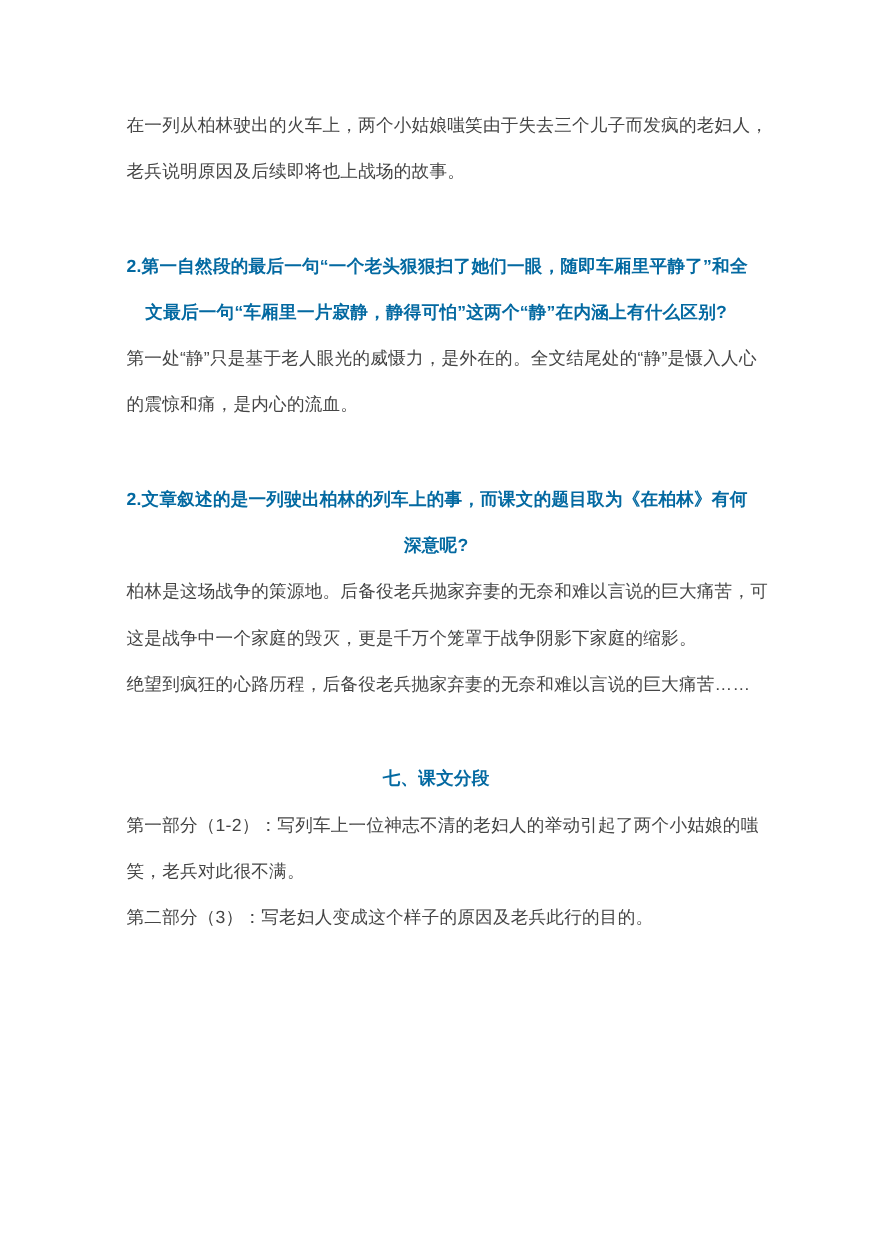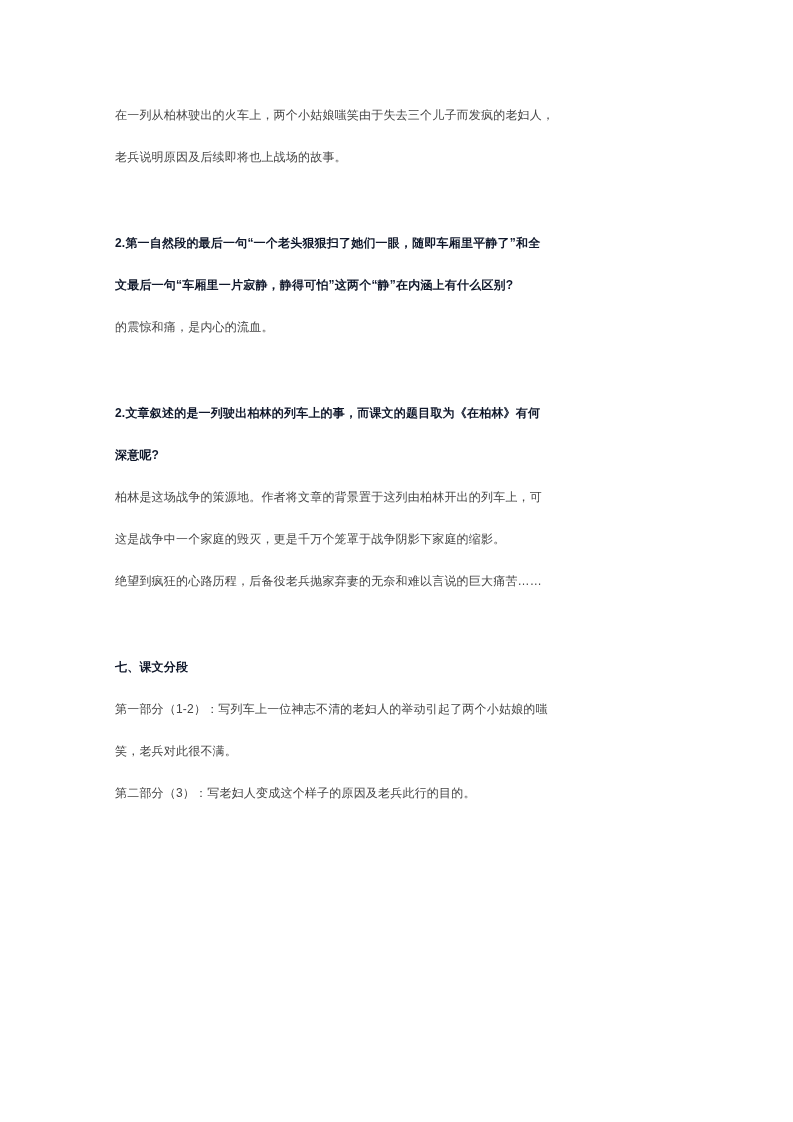--- a/index.html
+++ b/index.html
@@ -18,61 +18,63 @@
     font-family: "Liberation Sans", "DejaVu Sans", sans-serif;
     overflow: hidden;
   }
   .group {
     margin: 0 0 44px 0;
   }
   .para {
     margin: 0;
   }
   .line {
-    font-size: 12px;
+    font-size: 16px;
     line-height: 42px;
     letter-spacing: 0.2px;
     white-space: nowrap;
     color: #454545;
     font-weight: 400;
   }
   .para.bold .line {
     font-weight: 700;
-    color: #0f172a;
+    color: #0369a1;
+    text-align: center;
   }
 </style>
 </head>
 <body>
 
 <div class="page">
 
   <div class="group">
     <div class="para">
       <div class="line">在一列从柏林驶出的火车上，两个小姑娘嗤笑由于失去三个儿子而发疯的老妇人，</div>
       <div class="line">老兵说明原因及后续即将也上战场的故事。</div>
     </div>
   </div>
 
   <div class="group">
     <div class="para bold">
       <div class="line">2.第一自然段的最后一句“一个老头狠狠扫了她们一眼，随即车厢里平静了”和全</div>
       <div class="line">文最后一句“车厢里一片寂静，静得可怕”这两个“静”在内涵上有什么区别?</div>
     </div>
     <div class="para">
+      <div class="line">第一处“静”只是基于老人眼光的威慑力，是外在的。全文结尾处的“静”是慑入人心</div>
       <div class="line">的震惊和痛，是内心的流血。</div>
     </div>
   </div>
 
   <div class="group">
     <div class="para bold">
       <div class="line">2.文章叙述的是一列驶出柏林的列车上的事，而课文的题目取为《在柏林》有何</div>
       <div class="line">深意呢?</div>
     </div>
     <div class="para">
-      <div class="line">柏林是这场战争的策源地。作者将文章的背景置于这列由柏林开出的列车上，可</div>
+      <div class="line">柏林是这场战争的策源地。后备役老兵抛家弃妻的无奈和难以言说的巨大痛苦，可</div>
       <div class="line">这是战争中一个家庭的毁灭，更是千万个笼罩于战争阴影下家庭的缩影。</div>
       <div class="line">绝望到疯狂的心路历程，后备役老兵抛家弃妻的无奈和难以言说的巨大痛苦……</div>
     </div>
   </div>
 
   <div class="group">
     <div class="para bold">
       <div class="line">七、课文分段</div>
     </div>
     <div class="para">

